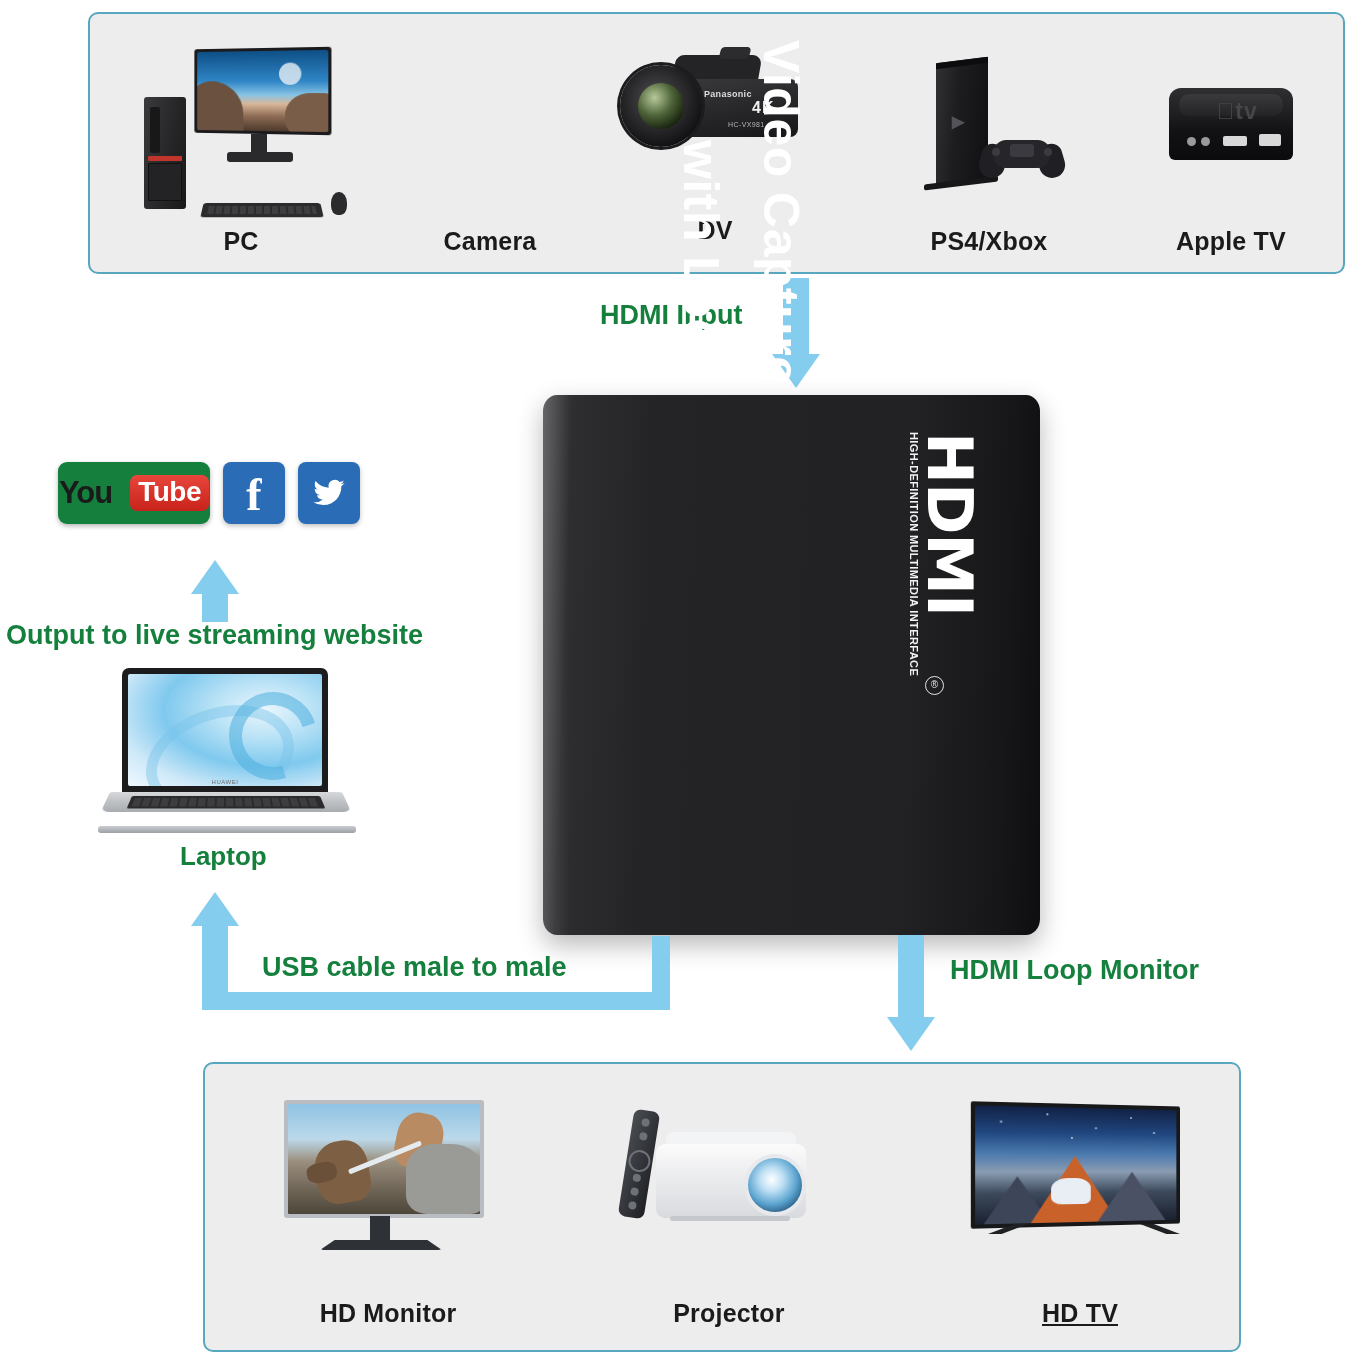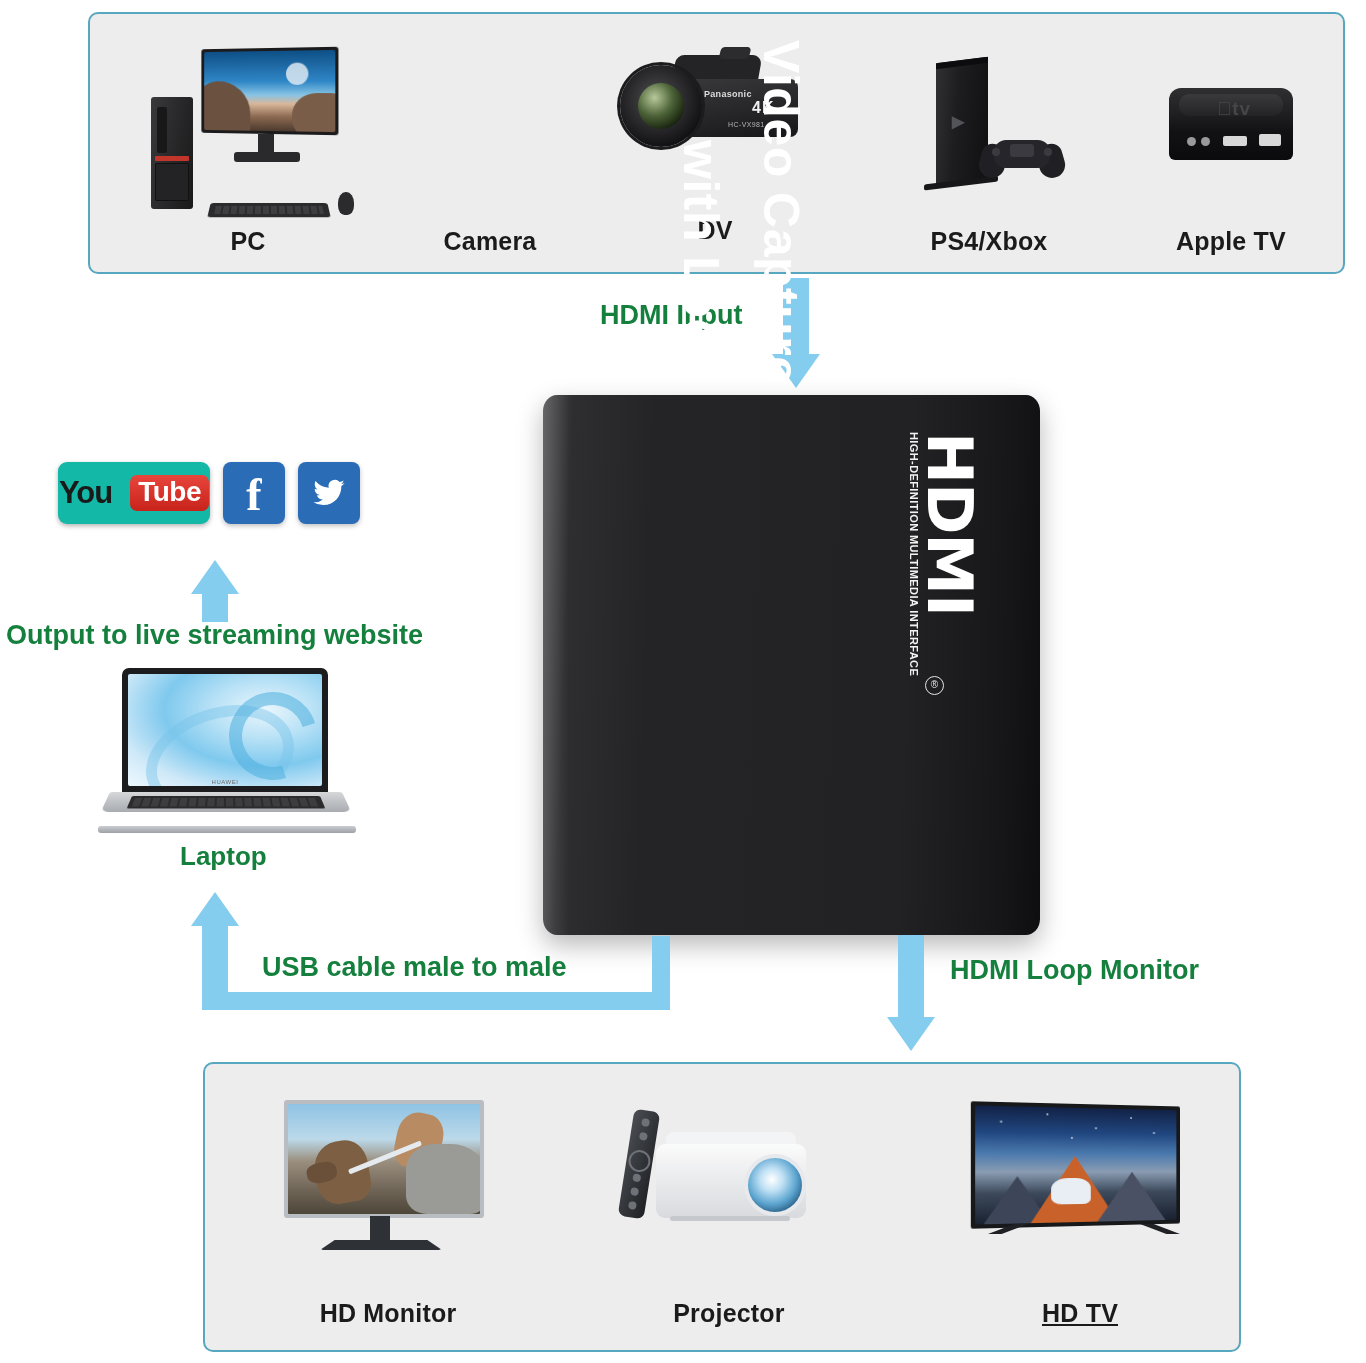--- a/index.html
+++ b/index.html
@@ -75,21 +75,21 @@
   .pad-h.l{left:0;transform:rotate(16deg);} .pad-h.r{right:0;transform:rotate(-16deg);}
   .pad-t{position:absolute;left:30px;top:10px;width:24px;height:13px;background:#3a3a40;border-radius:3px;}
   .pad-d{position:absolute;width:8px;height:8px;background:#3a3a40;border-radius:50%;top:14px;}
   .pad-d.a{left:12px;} .pad-d.b{right:12px;}
 
   
   .atv{position:absolute;left:44px;top:50px;width:124px;height:72px;border-radius:12px 12px 6px 6px;
      background:linear-gradient(180deg,#2f2f31 0%,#202022 34%,#121214 60%,#0b0b0d 100%);}
   .atv:before{content:"";position:absolute;left:10px;top:6px;right:10px;height:22px;border-radius:10px;
      background:linear-gradient(180deg,#3a3a3d,#232326);}
-  .atv-glyph{position:absolute;left:48px;top:10px;color:#46464a;font-size:19px;font-weight:bold;letter-spacing:1px;}
+  .atv-glyph{position:absolute;left:48px;top:10px;color:#46464a;font-size:23px;font-weight:bold;letter-spacing:1px;}
   .atv-p{position:absolute;bottom:14px;background:#d8d8d8;border-radius:2px;}
   .atv-p.p1{left:18px;width:9px;height:9px;border-radius:50%;background:#9a9a9a;}
   .atv-p.p2{left:32px;width:9px;height:9px;border-radius:50%;background:#9a9a9a;}
   .atv-p.p3{left:54px;width:24px;height:10px;}
   .atv-p.p4{left:90px;width:22px;height:12px;}
 
   
   #capture-device{position:absolute;left:543px;top:395px;width:497px;height:540px;border-radius:14px/16px;
      background:linear-gradient(92deg,#4d4d4f 0%,#2e2e30 6%,#242426 22%,#222224 72%,#161618 92%,#0e0e10 100%);
      box-shadow:0 10px 26px rgba(0,0,0,.28);}
@@ -115,21 +115,21 @@
   .arrow-up .head{border-top:none;border-bottom:34px solid #84cdee;top:0;}
   .arrow-up .shaft{bottom:0;top:auto;}
 
   .lbl{position:absolute;font-size:27px;font-weight:bold;white-space:nowrap;color:#15803d;}
 
   
   .usb-seg{position:absolute;background:#84cdee;}
 
   
   #social-row{position:absolute;left:58px;top:462px;display:flex;align-items:center;gap:13px;}
-  .yt{width:152px;height:62px;background:#14b8a6;border-radius:9px;display:flex;align-items:center;justify-content:center;gap:18px;
+  .yt{width:152px;height:62px;background:#15803d;border-radius:9px;display:flex;align-items:center;justify-content:center;gap:18px;
      box-shadow:0 2px 5px rgba(0,0,0,.3);}
   .yt .you{font-size:31px;font-weight:bold;color:#1a1a1a;letter-spacing:-1px;}
   .yt .tube{font-size:28px;font-weight:bold;color:#fff;background:linear-gradient(180deg,#e8453c,#c7231b);
      border-radius:7px;padding:1px 8px 3px;letter-spacing:-.5px;}
   .sq{width:62px;height:62px;background:#2a6cb5;border-radius:8px;display:flex;align-items:center;justify-content:center;
      box-shadow:0 2px 5px rgba(0,0,0,.25);}
   .fb-f{color:#fff;font-size:46px;font-weight:bold;font-family:"Liberation Serif",serif;line-height:1;margin-top:4px;}
   .tw-bird{width:40px;height:34px;}
 
   
@@ -193,21 +193,21 @@
                 radial-gradient(1.5px 1.5px at 46% 60%,#fff,transparent);}
   .tv-leg{position:absolute;top:132px;width:40px;height:10px;background:#1f2124;}
   .tv-leg.l{left:58px;clip-path:polygon(0 100%,66% 0,100% 0,34% 100%);}
   .tv-leg.r{left:210px;clip-path:polygon(0 0,34% 0,100% 100%,66% 100%);}
 </style>
 </head>
 <body>
 
 <div class="group-box" id="top-group"></div>
 
-<div class="dev" style="left:133px;top:38px;width:230px;height:218px;">
+<div class="dev" style="left:126px;top:38px;width:230px;height:218px;">
   <div class="art">
     <div class="pc-tower">
         <div class="pc-strip"></div>
       </div>
     <div class="pc-mon">
         <div class="pc-screen">
           <div class="moon"></div>
           <div class="rock"></div>
           <div class="rock2"></div>
         </div>

